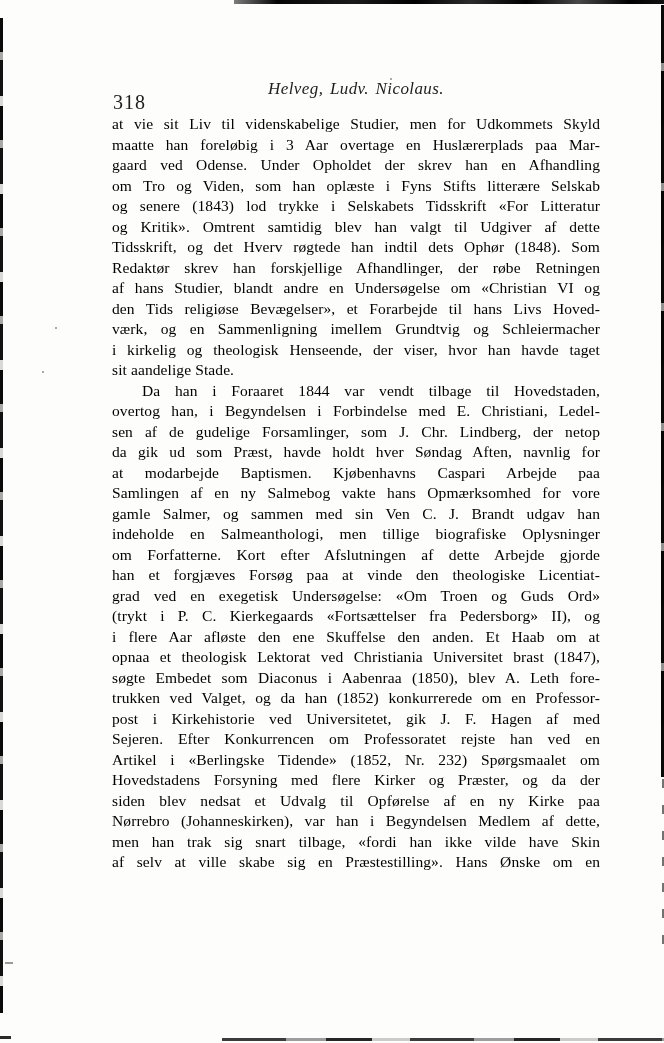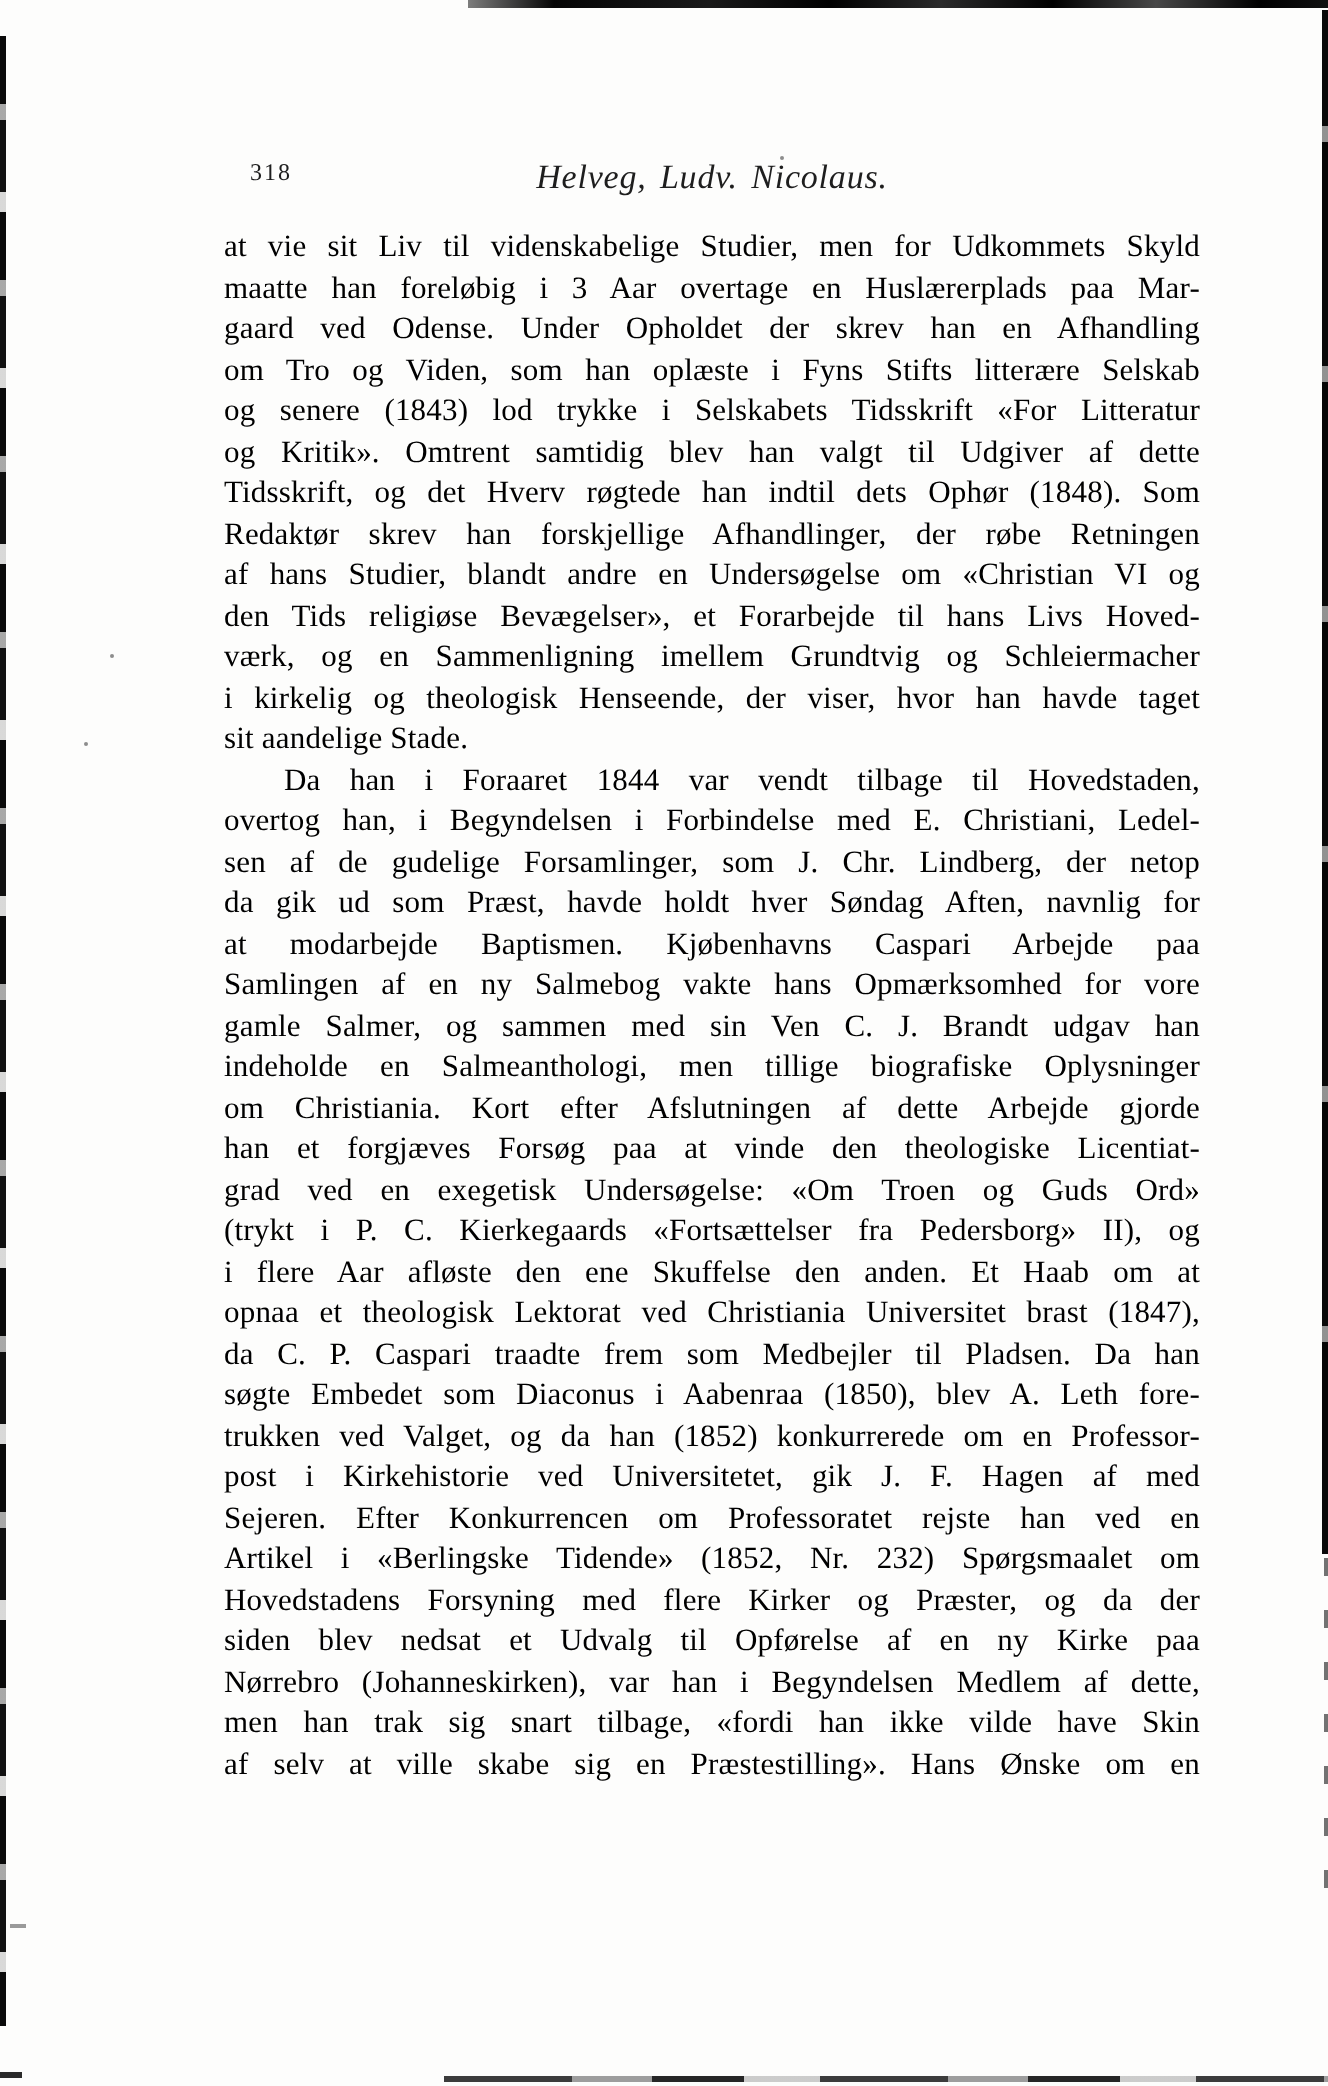--- a/index.html
+++ b/index.html
@@ -14,22 +14,22 @@
 
   
   .page-header {
     position: absolute;
     top: 79px; left: 112px; width: 488px;
     height: 22px;
     color: #1e1e1e;
     text-align: center;
   }
   .page-number {
-    position: absolute; left: 1px; top: 0;
-    font-size: 12px; letter-spacing: 1px; margin-left: 12px;
+    position: absolute; left: 1px; top: 12px;
+    font-size: 20px; letter-spacing: 1px;
   }
   .running-title {
     display: inline-block;
     font-style: italic;
     font-size: 17px;
     letter-spacing: 0.4px;
     word-spacing: 2px;
   }
 
   
@@ -132,27 +132,26 @@
       <div class="line">i kirkelig og theologisk Henseende, der viser, hvor han havde taget</div>
       <div class="line para-end">sit aandelige Stade.</div>
       <div class="line indent">Da han i Foraaret 1844 var vendt tilbage til Hovedstaden,</div>
       <div class="line">overtog han, i Begyndelsen i Forbindelse med E. Christiani, Ledel-</div>
       <div class="line">sen af de gudelige Forsamlinger, som J. Chr. Lindberg, der netop</div>
       <div class="line">da gik ud som Præst, havde holdt hver Søndag Aften, navnlig for</div>
       <div class="line">at modarbejde Baptismen.  Kjøbenhavns Caspari Arbejde paa</div>
       <div class="line">Samlingen af en ny Salmebog vakte hans Opmærksomhed for vore</div>
       <div class="line">gamle Salmer, og sammen med sin Ven C. J. Brandt udgav han</div>
       <div class="line">indeholde en Salmeanthologi, men tillige biografiske Oplysninger</div>
-      <div class="line">om Christiania.  Kort efter Afslutningen af dette Arbejde gjorde</div>
+      <div class="line">om Forfatterne.  Kort efter Afslutningen af dette Arbejde gjorde</div>
       <div class="line">han et forgjæves Forsøg paa at vinde den theologiske Licentiat-</div>
       <div class="line">grad ved en exegetisk Undersøgelse: «Om Troen og Guds Ord»</div>
       <div class="line">(trykt i P. C. Kierkegaards «Fortsættelser fra Pedersborg» II), og</div>
       <div class="line">i flere Aar afløste den ene Skuffelse den anden.  Et Haab om at</div>
       <div class="line">opnaa et theologisk Lektorat ved Christiania Universitet brast (1847),</div>
-      <div class="line">da C. P. Caspari traadte frem som Medbejler til Pladsen.  Da han</div>
       <div class="line">søgte Embedet som Diaconus i Aabenraa (1850), blev A. Leth fore-</div>
       <div class="line">trukken ved Valget, og da han (1852) konkurrerede om en Professor-</div>
       <div class="line">post i Kirkehistorie ved Universitetet, gik J. F. Hagen af med</div>
       <div class="line">Sejeren.  Efter Konkurrencen om Professoratet rejste han ved en</div>
       <div class="line">Artikel i «Berlingske Tidende» (1852, Nr. 232) Spørgsmaalet om</div>
       <div class="line">Hovedstadens Forsyning med flere Kirker og Præster, og da der</div>
       <div class="line">siden blev nedsat et Udvalg til Opførelse af en ny Kirke paa</div>
       <div class="line">Nørrebro (Johanneskirken), var han i Begyndelsen Medlem af dette,</div>
       <div class="line">men han trak sig snart tilbage, «fordi han ikke vilde have Skin</div>
       <div class="line">af selv at ville skabe sig en Præstestilling».  Hans Ønske om en</div>

